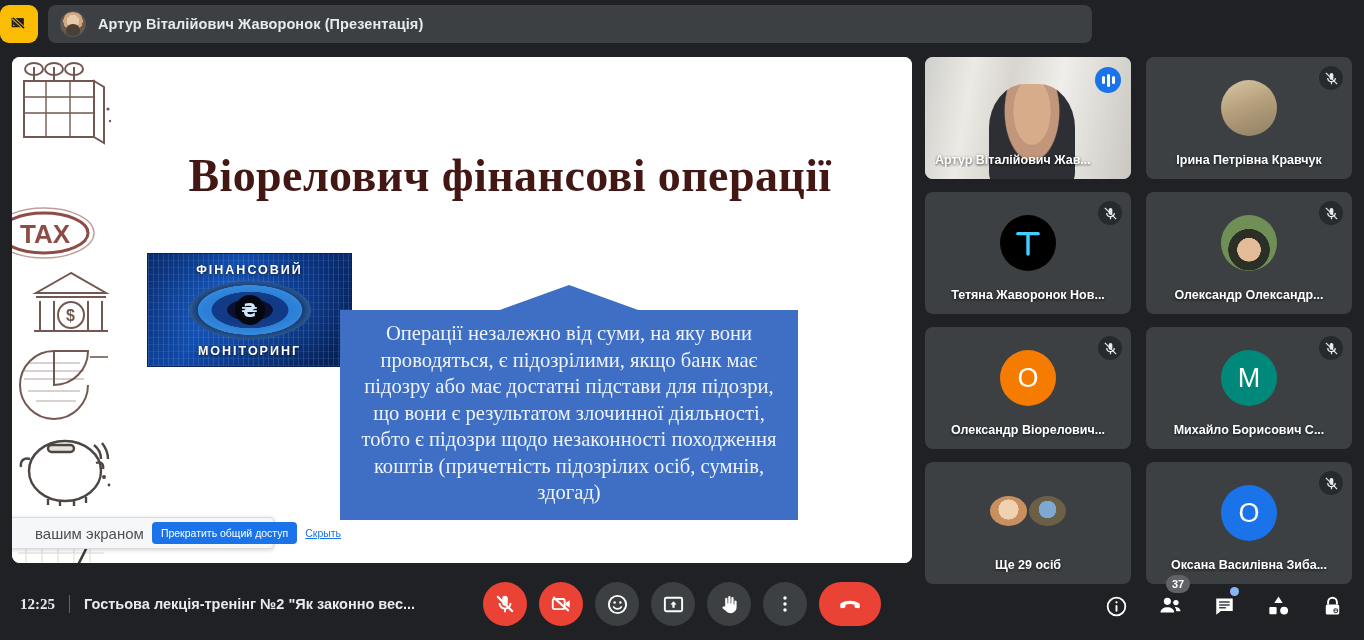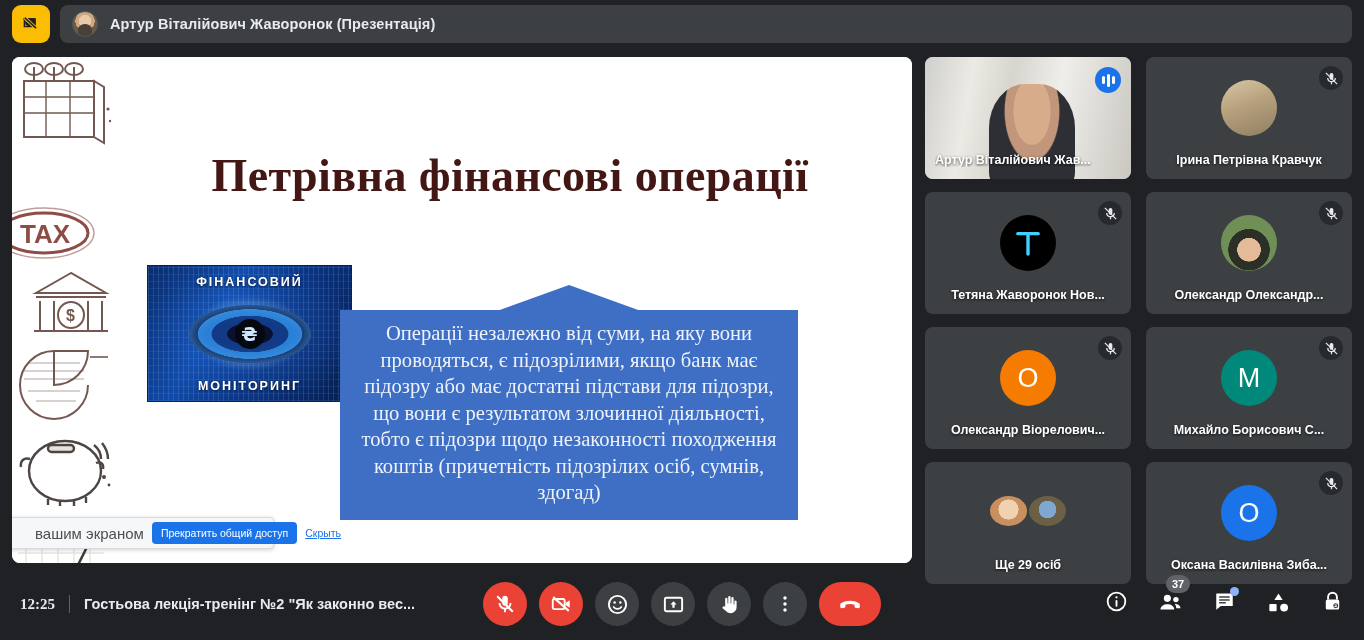--- a/index.html
+++ b/index.html
@@ -6,22 +6,22 @@
   html, body {
     width: 1364px; height: 640px;
     background: #202124;
     font-family: "Liberation Sans", sans-serif;
     overflow: hidden;
   }
   .app { position: relative; width: 1364px; height: 640px; background: #202124; }
 
   
   .topbar {
-    position: absolute; left: 0; top: 0; width: 1364px; height: 48px;
-    display: flex; align-items: center; gap: 10px; padding: 0 12px;
+    position: absolute; left: 0; top: 0; width: 1092px; height: 48px;
+    display: flex; align-items: center; gap: 10px; padding: 0 0;
   }
   .share-btn {
     width: 38px; height: 38px; border-radius: 9px; background: #fbbc04;
     display: flex; align-items: center; justify-content: center; flex: none;
   }
   .name-chip {
     flex: 1 1 auto; height: 38px; background: #3c4043; border-radius: 8px;
     display: flex; align-items: center; gap: 12px; padding: 0 12px;
   }
   .chip-avatar {
@@ -52,21 +52,21 @@
   .d-graph { left: 0px;  top: 460px; }
 
   .slide-title {
     position: absolute; left: 118px; top: 92px; width: 760px;
     text-align: center; color: #431714;
     font-family: "Liberation Serif", serif; font-weight: 700;
     font-size: 46px; letter-spacing: .4px;
   }
 
   .fin-img {
-    position: absolute; left: 135px; top: 208px; width: 205px; height: 137px;
+    position: absolute; left: 135px; top: 196px; width: 205px; height: 114px;
     background:
       radial-gradient(ellipse at 50% 50%, rgba(160,215,255,.55) 0 18%, rgba(30,90,190,.25) 40%, rgba(2,20,70,.1) 75%),
       linear-gradient(120deg, #0a2f72 0%, #1250b4 35%, #0b3686 60%, #061f52 100%);
     border: 1px solid #0a2252; overflow: hidden;
   }
   .fin-img::before {
     content: ""; position: absolute; inset: 0; opacity: .28;
     background-image:
       repeating-linear-gradient(90deg, rgba(180,225,255,.5) 0 1px, transparent 1px 5px),
       repeating-linear-gradient(0deg, rgba(160,215,255,.35) 0 1px, transparent 1px 7px);
@@ -186,21 +186,21 @@
   .ctl {
     width: 44px; height: 44px; border-radius: 50%; background: #3c4043;
     display: flex; align-items: center; justify-content: center; cursor: pointer; border: none;
   }
   .ctl.danger { background: #ea4335; }
   .ctl.hangup { width: 62px; border-radius: 22px; background: #ea4335; }
   .bb-right {
     position: absolute; right: 18px; top: 50%; transform: translateY(-50%);
     display: flex; align-items: center; gap: 26px;
   }
-  .icon-wrap { position: relative; width: 28px; height: 28px; display: flex; align-items: flex-start; justify-content: center; cursor: pointer; }
+  .icon-wrap { position: relative; width: 28px; height: 28px; display: flex; align-items: flex-end; justify-content: center; cursor: pointer; }
   .badge {
     position: absolute; top: -15px; left: 10px; min-width: 24px; height: 18px;
     border-radius: 9px; background: #5f6368; color: #fff; font-size: 11px; font-weight: 600;
     display: flex; align-items: center; justify-content: center; padding: 0 5px;
   }
   .dot {
     position: absolute; top: -3px; right: -1px; width: 9px; height: 9px;
     border-radius: 50%; background: #8ab4f8;
   }
 </style>
@@ -287,21 +287,21 @@
         <svg class="deco d-graph" width="100" height="84" viewBox="0 0 100 84">
           <g stroke="#d8d2cc" stroke-width="1">
             <path d="M6 8h86M6 22h86M6 36h86M6 50h86M6 64h86"></path>
             <path d="M14 4v68M30 4v68M46 4v68M62 4v68M78 4v68"></path>
           </g>
           <path d="M10 50l14 16 14-16 14 18 14-20 14-28" fill="none" stroke="#1b1b1b" stroke-width="2.6"></path>
           <path d="M72 10h12v12" fill="none" stroke="#1b1b1b" stroke-width="2.6"></path>
         </svg>
       </div>
 
-      <div class="slide-title">Петрівна фінансові операції</div>
+      <div class="slide-title">Віорелович фінансові операції</div>
 
       <div class="fin-img">
         <div class="fin-top">ФІНАНСОВИЙ</div>
         <div class="fin-eye">
           <div class="fin-pupil">₴</div>
         </div>
         <div class="fin-bot">МОНІТОРИНГ</div>
       </div>
 
       <div class="callout">

